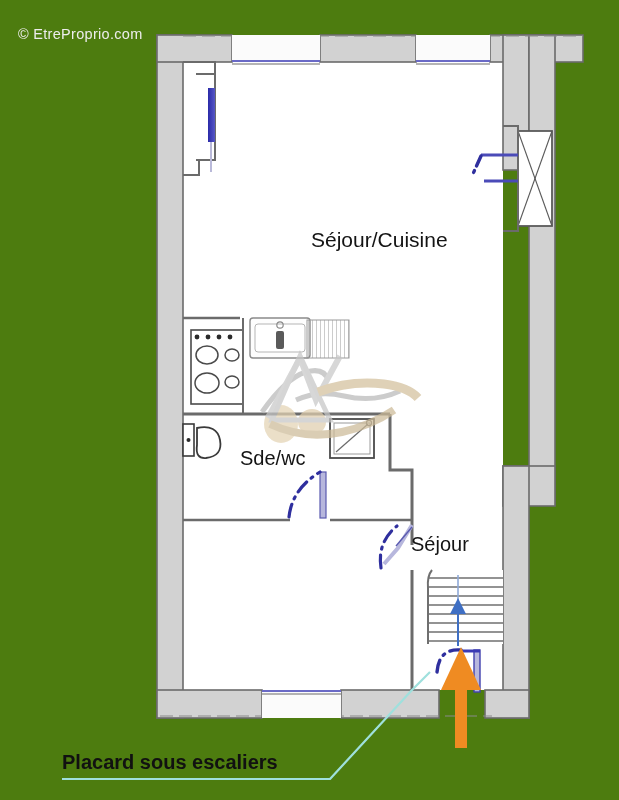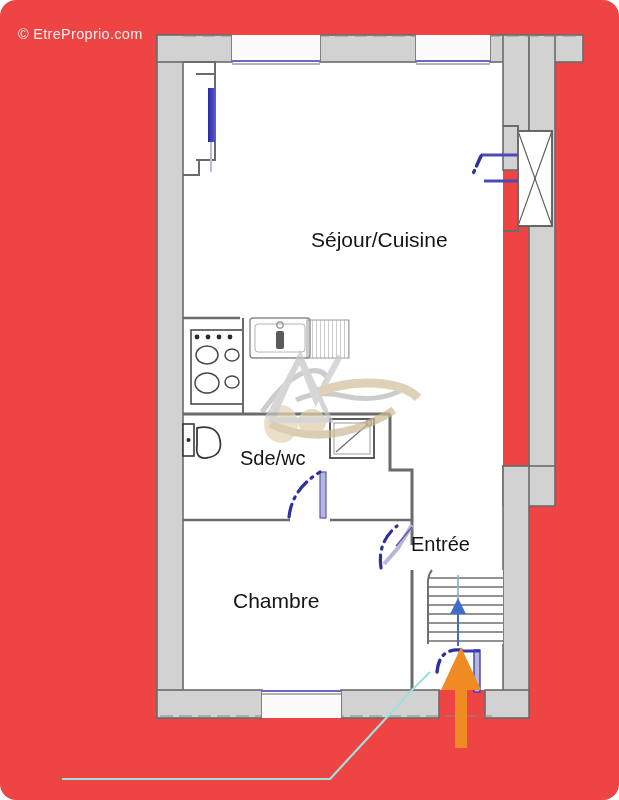--- a/index.html
+++ b/index.html
@@ -7,23 +7,22 @@
     padding: 0;
     background: #ffffff;
   }
   body {
     font-family: "Liberation Sans", sans-serif;
   }
   #canvas {
     position: relative;
     width: 619px;
     height: 800px;
-    background: #ef4444;
+    background: #4d7c0f;
     overflow: hidden;
-    border-radius: 16px;
   }
   #plan-svg {
     position: absolute;
     left: 0;
     top: 0;
     width: 619px;
     height: 800px;
   }
   .wm-text {
     position: absolute;
@@ -249,17 +248,17 @@
     <g>
       <rect x="455" y="684" width="12" height="64" fill="#ef8b22"></rect>
       <path d="M461,647 L441,690 L481,690 Z" fill="#ef8b22"></path>
     </g>
   </svg>
 
   <div class="wm-text">© EtreProprio.com</div>
 
   <div class="room-label" id="label-sejour">Séjour/Cuisine</div>
   <div class="room-label" id="label-sde">Sde/wc</div>
-  <div class="room-label" id="label-chambre">Chambre</div>
-  <div class="room-label" id="label-entree">Entrée</div>
-
+  <div class="room-label" id="label-entree">Séjour</div>
+
+  <div id="caption-placard">Placard sous escaliers</div>
 
 </div>
 
 </body></html>

